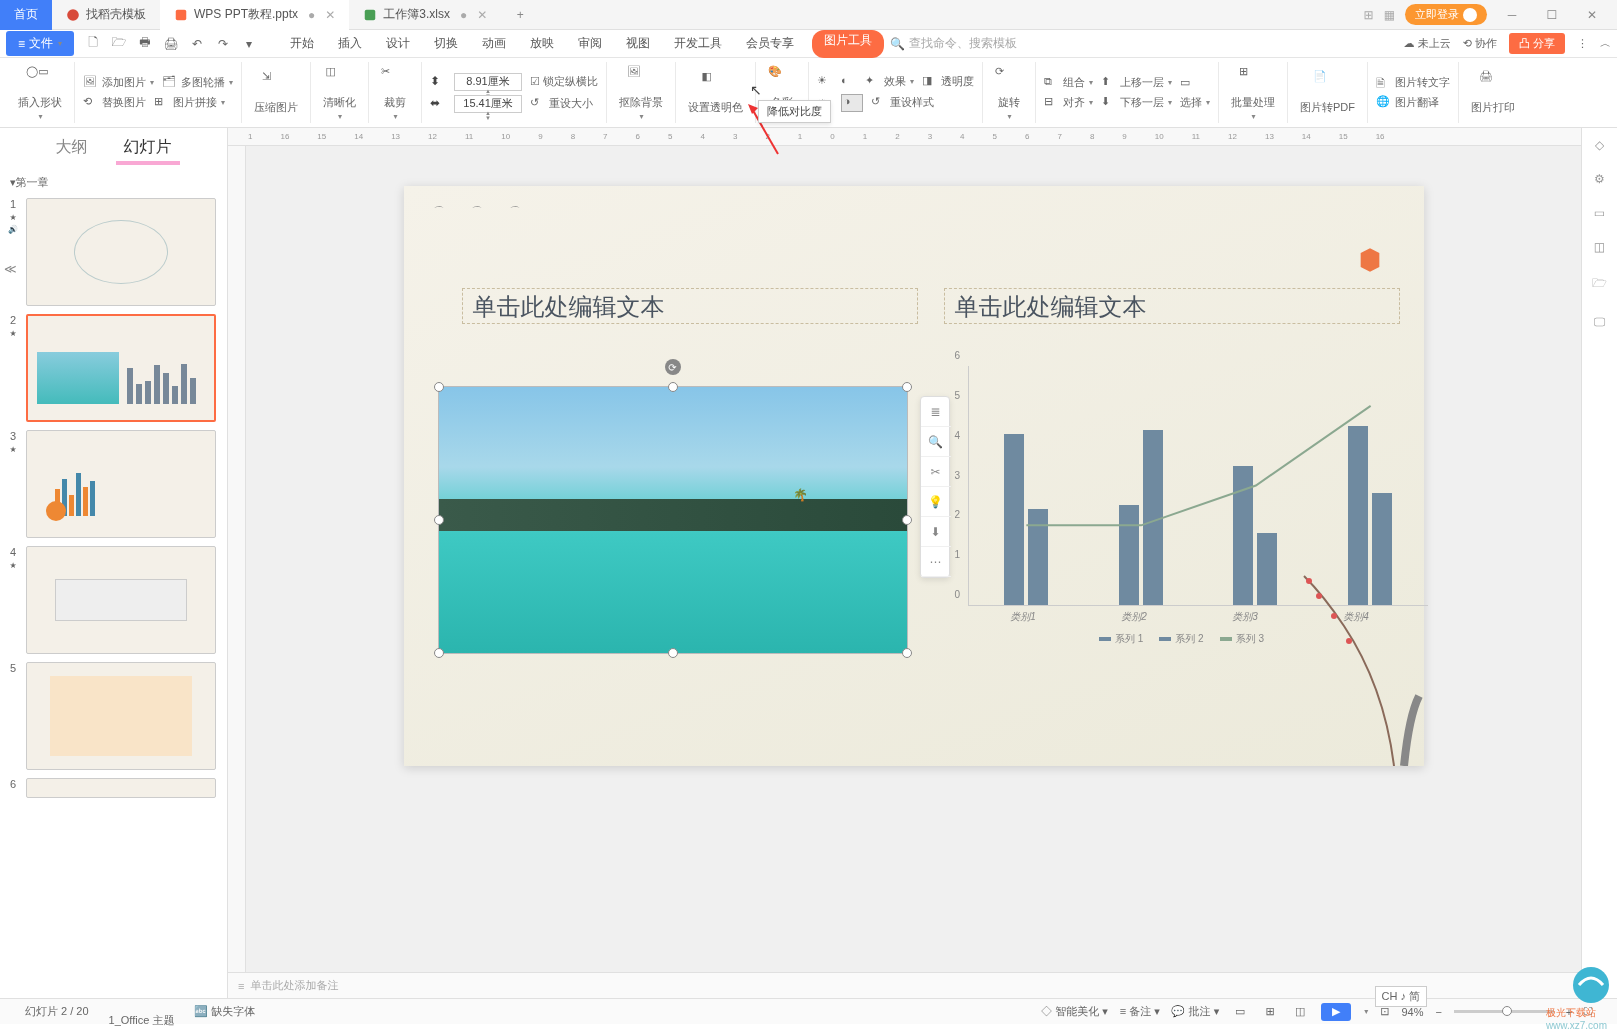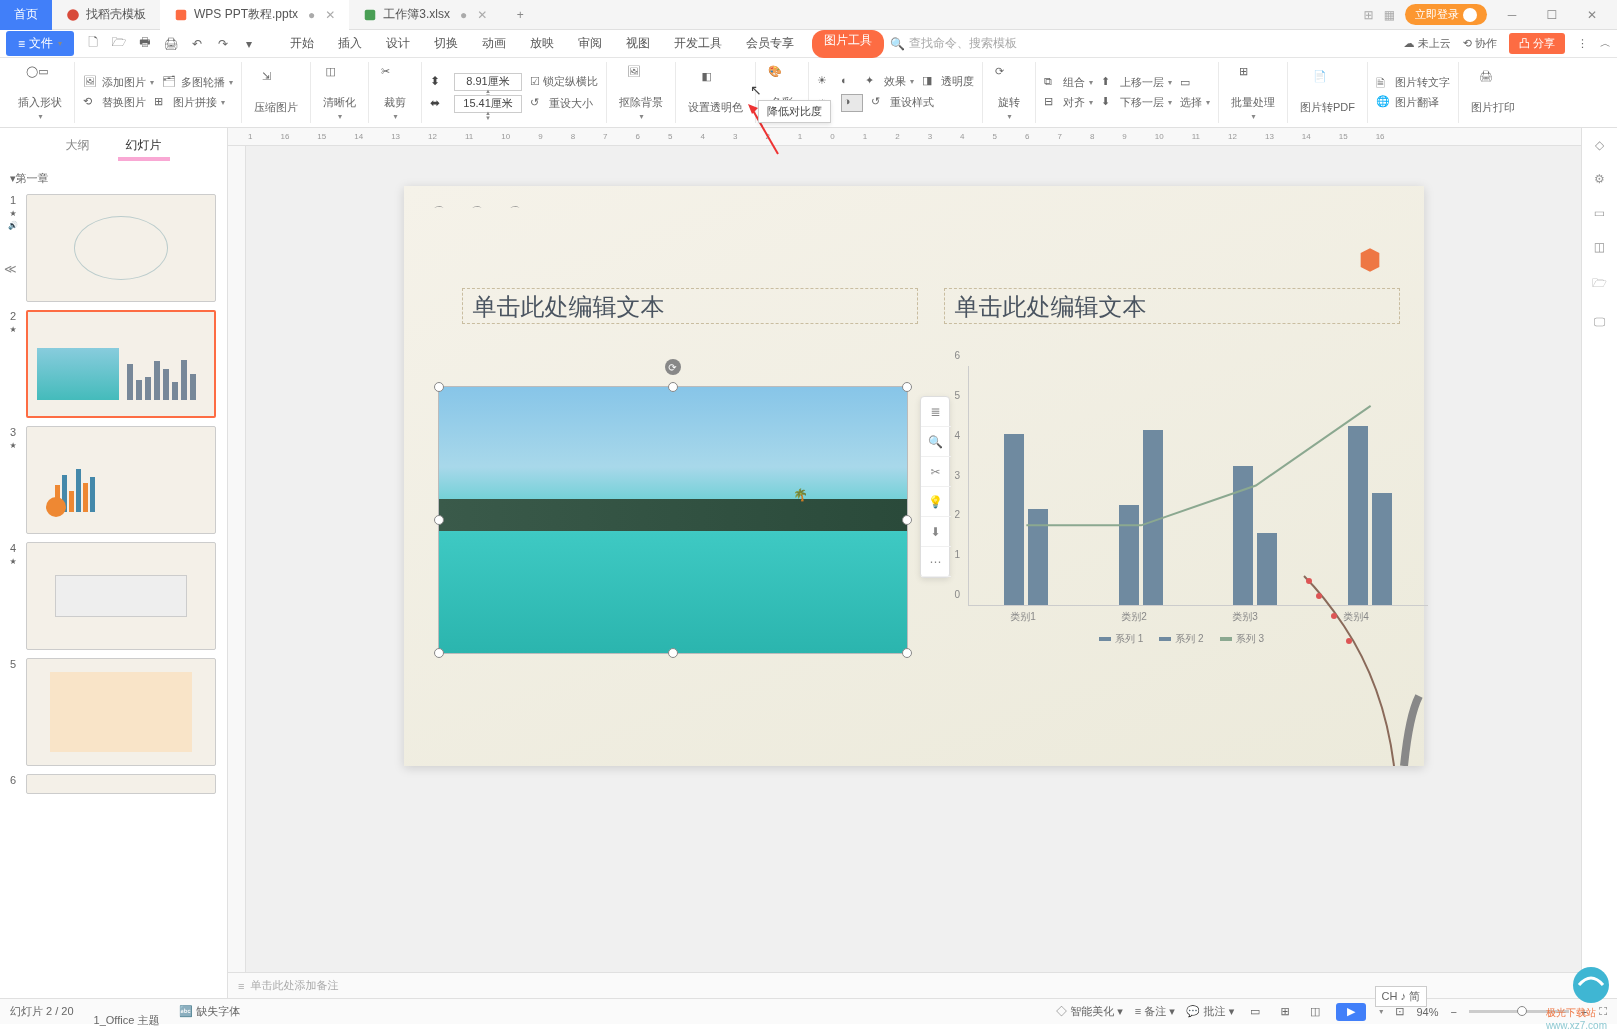--- a/index.html
+++ b/index.html
@@ -34,21 +34,21 @@
 .rg-item { display: flex; align-items: center; gap: 3px; font-size: 11px; color: #666; cursor: pointer; white-space: nowrap; }
 .rg-big { display: flex; flex-direction: column; align-items: center; gap: 2px; font-size: 11px; color: #666; padding: 0 4px; }
 .icon-sm { width: 16px; height: 16px; display: inline-block; }
 .icon-lg { width: 28px; height: 28px; display: inline-block; }
 .size-input { width: 68px; height: 18px; border: 1px solid #ccc; font-size: 11px; padding: 0 4px; background: #fff; display: flex; align-items: center; justify-content: space-between; flex-direction: column; }
 .spinner { display: flex; flex-direction: column; font-size: 6px; color: #888; line-height: 5px; }
 .dd { font-size: 8px; color: #888; margin-left: 1px; }
 
 .main { display: flex; height: 870px; position: relative; }
 .panel-left { width: 228px; border-right: 1px solid #e0e0e0; display: flex; flex-direction: column; background: #fff; }
-.panel-tabs { display: flex; justify-content: center; gap: 20px; padding: 6px 0; font-size: 12px; }
+.panel-tabs { display: flex; justify-content: center; gap: 20px; padding: 6px 0; font-size: 16px; }
 .panel-tab { padding: 3px 8px; color: #888; }
 .panel-tab.active { color: #333; border-bottom: 4px solid #f9a8d4; }
 .section-header { display: flex; align-items: center; padding: 4px 10px; font-size: 11px; color: #666; }
 .slide-thumbs { flex: 1; overflow: hidden; }
 .thumb-row { display: flex; padding: 4px 6px; gap: 6px; }
 .thumb-num { width: 14px; font-size: 11px; color: #666; text-align: right; display: flex; flex-direction: column; align-items: center; gap: 3px; }
 .thumb { width: 190px; height: 108px; border: 1px solid #ccc; background: #f4f0e8; position: relative; overflow: hidden; border-radius: 2px; }
 .thumb.selected { border: 2px solid #fd6c43; }
 
 .ruler { height: 18px; background: #f8f8f8; border-bottom: 1px solid #e0e0e0; font-size: 8px; color: #999; padding-left: 20px; display: flex; align-items: center; overflow: hidden; }
@@ -70,32 +70,32 @@
 .rot-handle { position: absolute; top: -28px; left: 50%; transform: translateX(-50%); width: 16px; height: 16px; background: #888; border-radius: 50%; color: #fff; font-size: 10px; display:flex;align-items:center;justify-content:center; }
 .float-toolbar { position: absolute; top: 210px; left: 516px; width: 30px; background: #fff; border: 1px solid #ddd; border-radius: 4px; box-shadow: 0 2px 6px rgba(0,0,0,0.1); display: flex; flex-direction: column; }
 .ft-btn { width: 30px; height: 30px; display: flex; align-items: center; justify-content: center; color: #888; border-bottom: 1px solid #f0f0f0; }
 .chart-area { position: absolute; top: 180px; left: 548px; width: 460px; height: 300px; }
 .chart-title { text-align: center; font-size: 14px; color: #5a6470; margin-bottom: 8px; }
 .chart-canvas { width: 100%; height: 240px; position: relative; border-left: 1px solid #ccc; border-bottom: 1px solid #ccc; margin-left: 16px; }
 .y-tick { position: absolute; left: -14px; font-size: 10px; color: #888; transform: translateY(-50%); }
 .bars { position: absolute; bottom: 0; left: 0; right: 0; top: 0; display: flex; }
 .bar-group { flex: 1; display: flex; align-items: flex-end; justify-content: center; gap: 4px; }
 .bar { width: 20px; background: #6f8aa0; }
-.x-labels { display: flex; margin-left: 16px; }
+.x-labels { display: flex; margin-left: 16px; font-style: italic; }
 .x-label { flex: 1; text-align: center; font-size: 10px; color: #888; padding-top: 4px; }
 .legend { display: flex; justify-content: center; gap: 16px; font-size: 10px; color: #888; margin-top: 8px; }
 .legend-item { display: flex; align-items: center; gap: 4px; }
 .legend-sw { width: 12px; height: 4px; background: #6f8aa0; }
 .plant-decor { position: absolute; bottom: 0; right: 0; width: 180px; height: 200px; }
 
 .right-panel { width: 36px; border-left: 1px solid #e0e0e0; display: flex; flex-direction: column; align-items: center; padding-top: 10px; gap: 20px; color: #999; background: #fff; }
 .collapse-btn { position: absolute; top: 134px; left: 4px; width: 14px; height: 14px; color: #888; }
 .notes-bar { height: 26px; border-top: 1px solid #e0e0e0; display: flex; align-items: center; padding: 0 10px; color: #aaa; font-size: 11px; gap: 6px; }
 
-.status-bar { height: 26px; border-top: 1px solid #e0e0e0; display: flex; align-items: center; padding: 0 10px; font-size: 11px; color: #666; background: #fafafa; }
+.status-bar { height: 26px; border-top: 1px solid #e0e0e0; display: flex; align-items: center; padding: 0 25px; font-size: 11px; color: #666; background: #fafafa; }
 .status-right { margin-left: auto; display: flex; align-items: center; gap: 12px; }
 .zoom-slider { width: 100px; height: 3px; background: #ccc; position: relative; }
 .zoom-thumb { position: absolute; top: -4px; left: 48%; width: 10px; height: 10px; background: #fff; border: 1px solid #888; border-radius: 50%; }
 .play-btn { width: 30px; height: 18px; background: #417ff9; border-radius: 3px; color: #fff; display: flex; align-items: center; justify-content: center; }
 .view-btn { width: 18px; height: 18px; display: flex; align-items: center; justify-content: center; }
 .ime-box { position: absolute; bottom: 28px; right: 190px; border: 1px solid #ccc; background: #fff; padding: 2px 6px; font-size: 11px; color: #666; }
 .watermark { position: absolute; bottom: 4px; right: 10px; font-size: 10px; color: #8fc9d2; }
 .logo-watermark { position: absolute; bottom: 28px; right: 4px; width: 44px; height: 44px; }
 
 .tooltip { position: absolute; top: 100px; left: 758px; background: #fff; border: 1px solid #ccc; padding: 3px 8px; font-size: 11px; color: #444; box-shadow: 0 2px 4px rgba(0,0,0,0.1); z-index: 100; }

